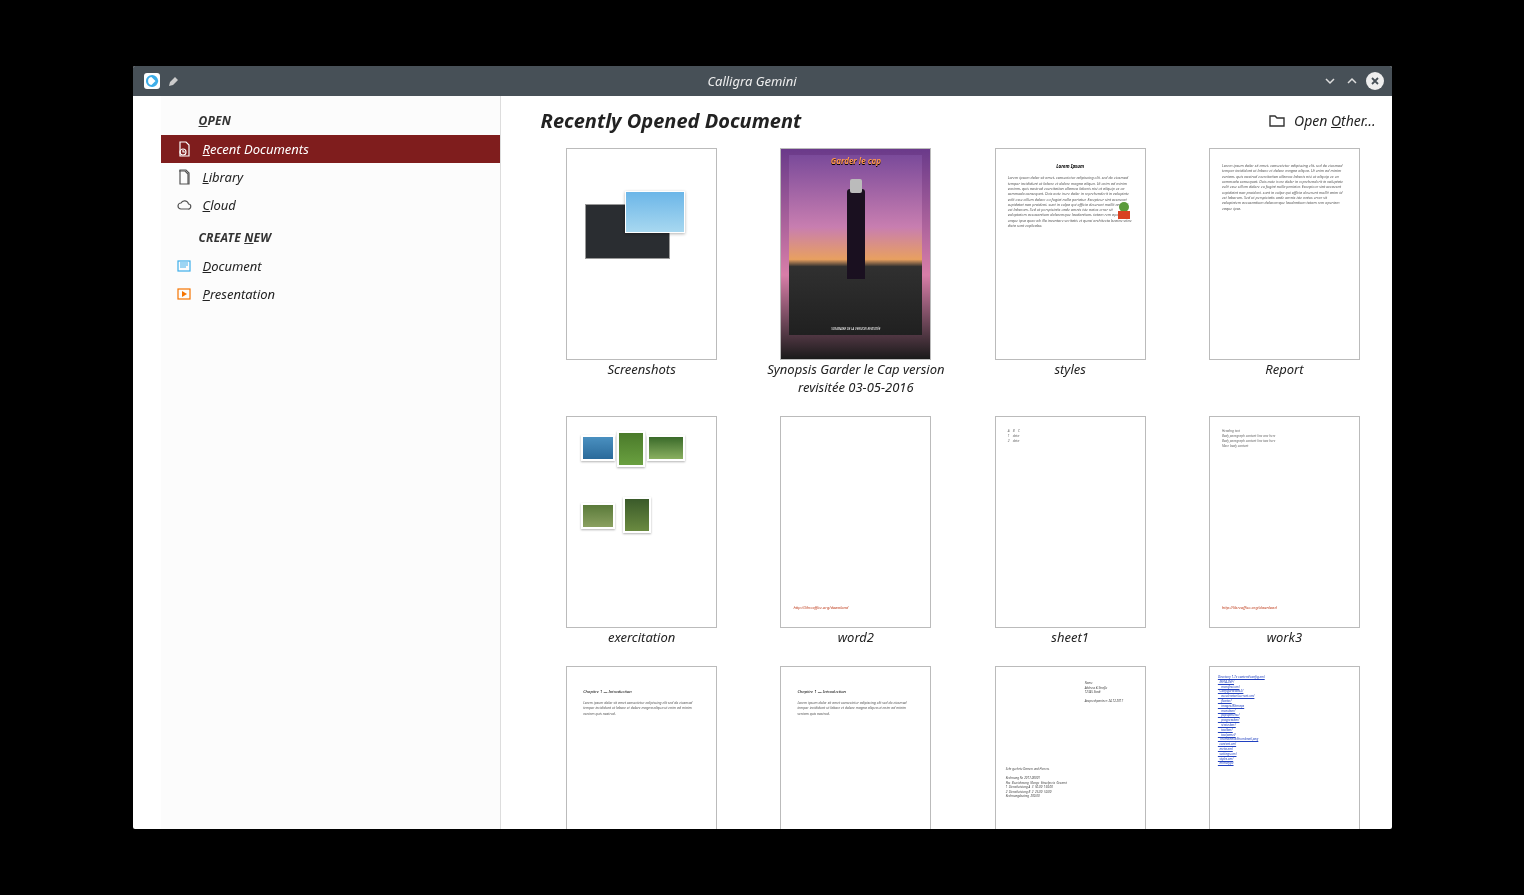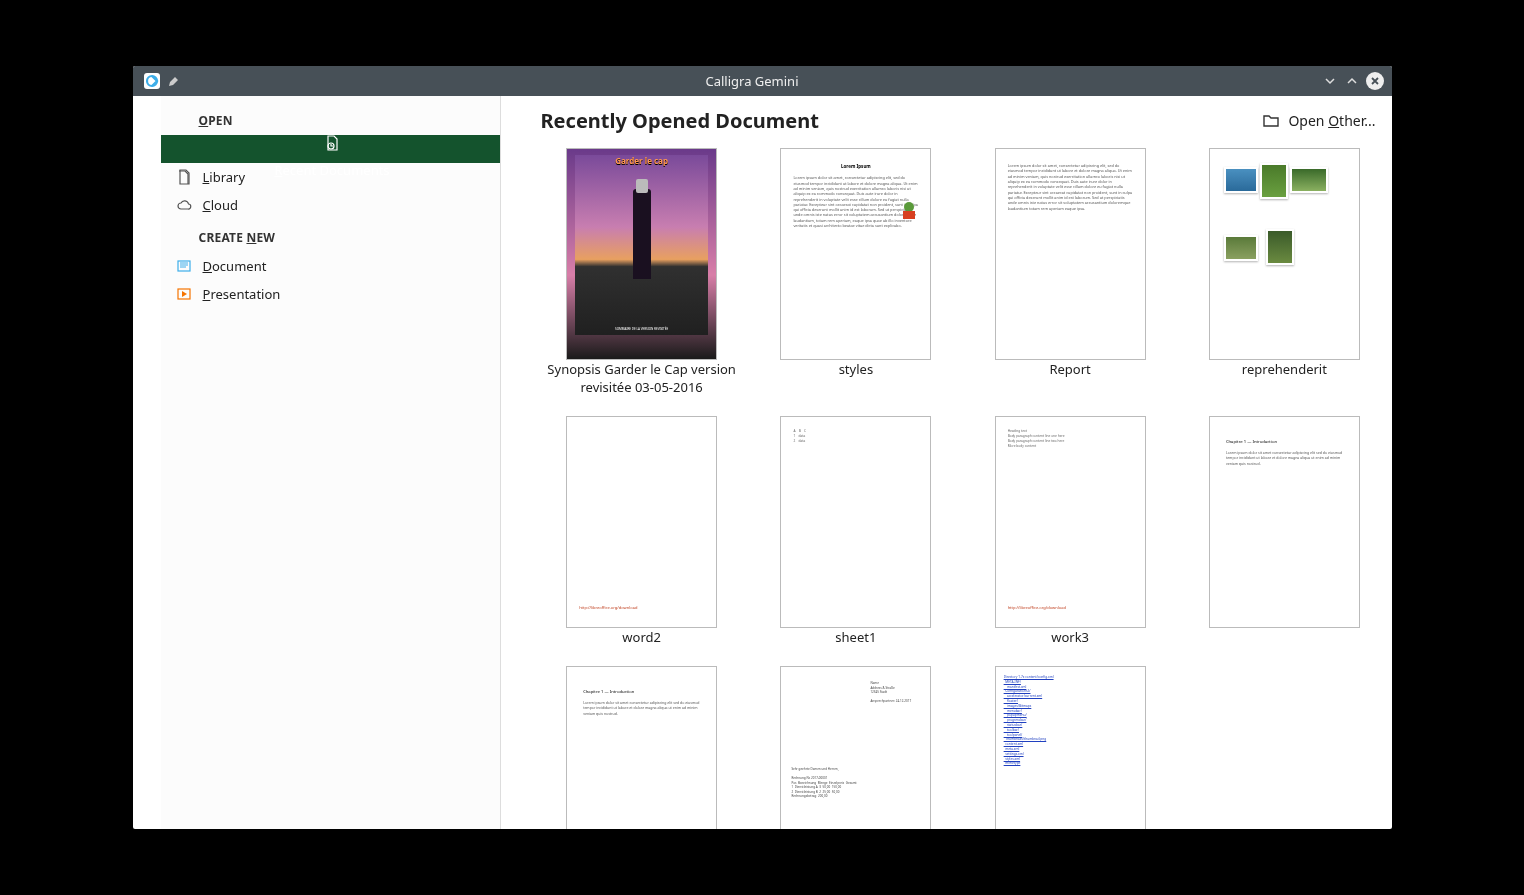--- a/index.html
+++ b/index.html
@@ -15,20 +15,21 @@
 }
 .window {
   width: 1259px;
   height: 763px;
   background: #fff;
   box-shadow: 0 0 20px rgba(0,0,0,.6);
   display: flex;
   flex-direction: column;
   border-radius: 2px;
   overflow: hidden;
+  font-style: italic;
 }
 .titlebar {
   height: 30px;
   background: #475057;
   color: #eee;
   display: flex;
   align-items: center;
   padding: 0 8px;
   font-size: 13px;
 }
@@ -57,21 +58,21 @@
   height: 28px;
   display: flex;
   align-items: center;
   gap: 10px;
   padding: 0 10px 0 14px;
   font-size: 13px;
   color: #222;
   cursor: pointer;
 }
 .sidebar .item .ic { width: 18px; display: flex; align-items: center; justify-content: center; }
-.sidebar .item.active { background: #14532d; color: #fff; flex-direction: column; }
+.sidebar .item.active { background: #7f1d1d; color: #fff; }
 .sidebar .item .u { text-decoration: underline; }
 .content { flex: 1; display: flex; flex-direction: column; overflow: hidden; margin-left: 34px; }
 .content-header {
   height: 48px;
   display: flex;
   align-items: center;
   padding: 0 10px 0 6px;
 }
 .content-header h1 {
   font-size: 20px;
@@ -253,20 +254,27 @@
                 <path d="M2 5h5l2 2h7v8H2z" fill="none" stroke="#333" stroke-width="1.4"></path>
               </svg>
           </span>
           <span>Open <span class="u">O</span>ther...</span>
         </div>
       </div>
 
       <div class="grid-wrap">
         <div class="grid">
 
+          <div class="doc">
+            <div class="thumb th-screenshots">
+              <div class="img1"></div>
+                <div class="img2"></div>
+            </div>
+            <div class="label">Screenshots</div>
+          </div>
 
           <div class="doc">
             <div class="thumb th-lighthouse">
               <div class="cover"></div>
                 <div class="lh"></div>
               <div class="title">Garder le cap</div>
               <div class="foot">SOMMAIRE DE LA VERSION REVISITÉE</div>
             </div>
             <div class="label">Synopsis Garder le Cap version revisitée 03-05-2016</div>
           </div>
@@ -291,21 +299,21 @@
           </div>
 
           <div class="doc">
             <div class="thumb th-photo">
               <div class="p p1"></div>
                 <div class="p p2"></div>
                 <div class="p p3"></div>
                 <div class="p p4"></div>
                 <div class="p p5"></div>
             </div>
-            <div class="label">reprehenderit</div>
+            <div class="label">exercitation</div>
           </div>
 
           <div class="doc">
             <div class="thumb th-sparse">
               <span class="redfoot">http://libreoffice.org/download</span>
             </div>
             <div class="label">word2</div>
           </div>
 
           <div class="doc">

